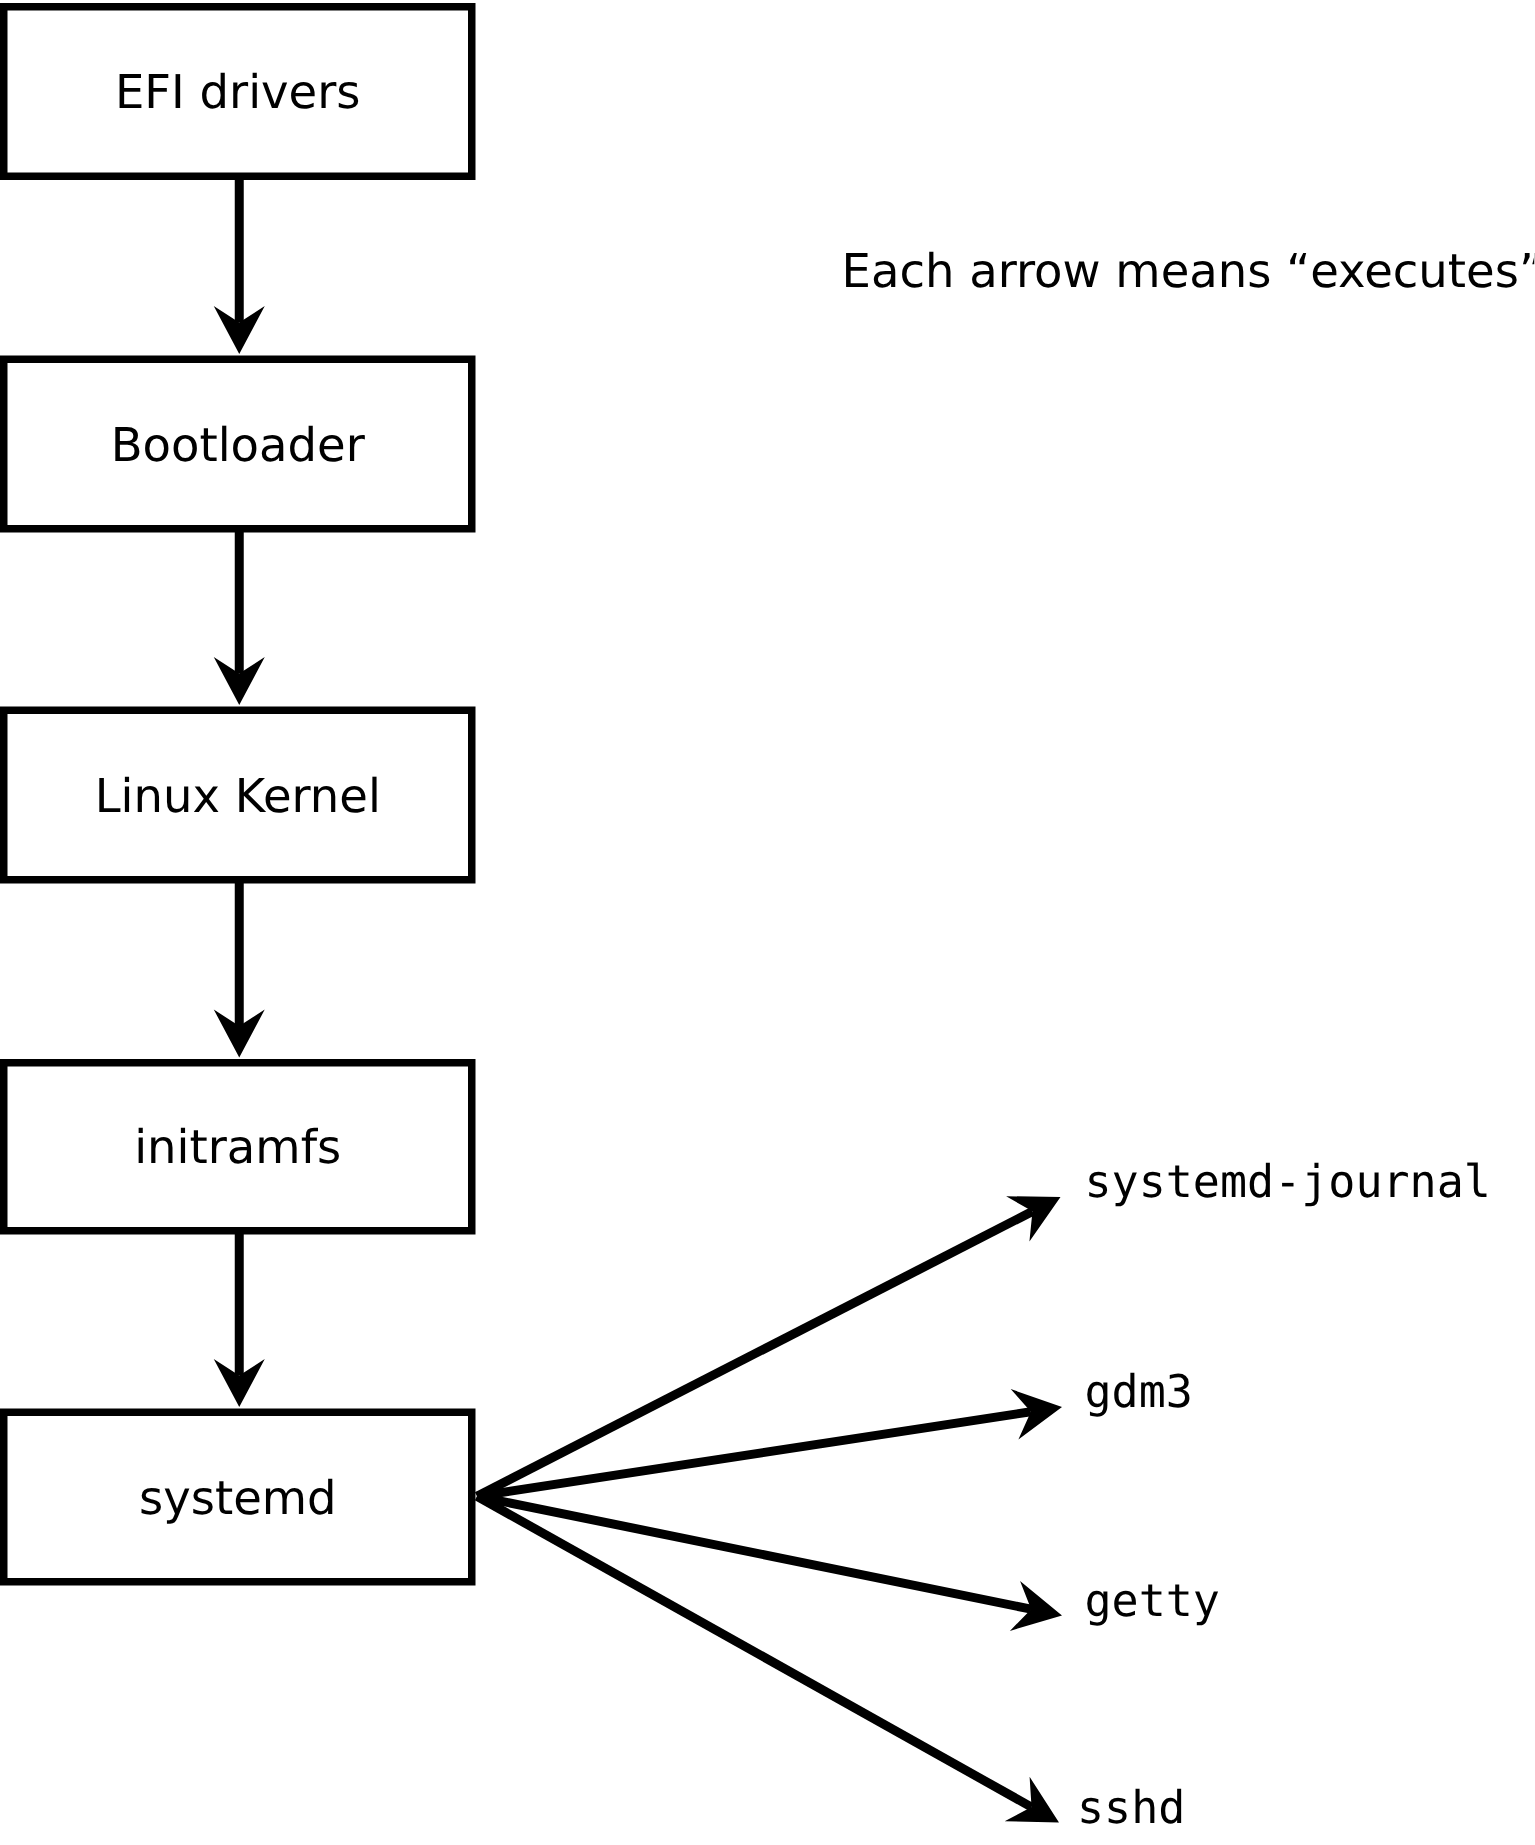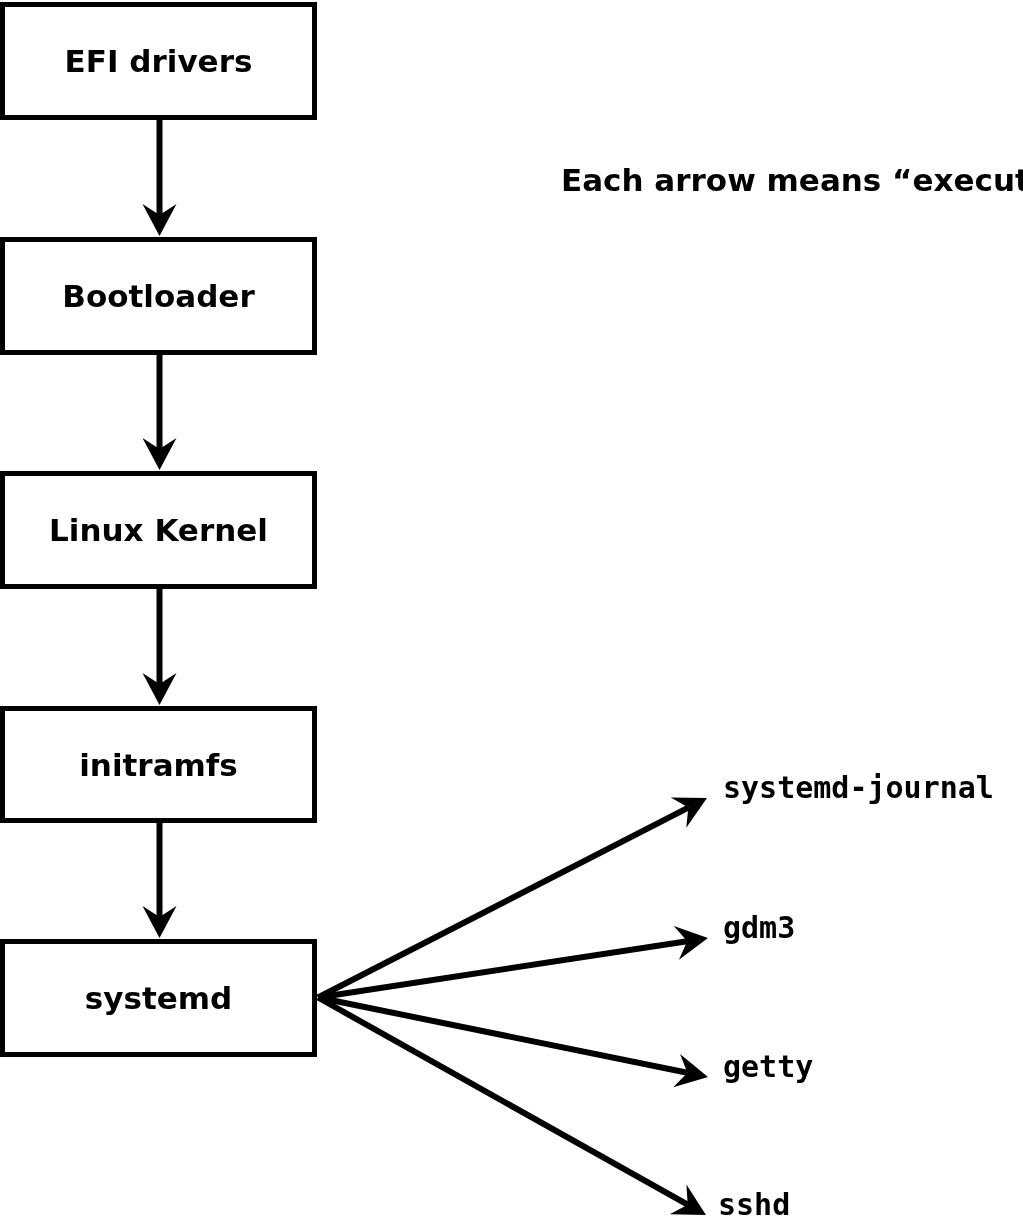--- a/index.html
+++ b/index.html
@@ -6,21 +6,20 @@
     margin: 0;
     padding: 0;
     background: #ffffff;
   }
   #stage {
     position: relative;
     width: 1023px;
     height: 1230px;
     background: #ffffff;
     overflow: hidden;
-    font-weight: bold;
   }
   svg { display: block; }
   text.sans {
     font-family: "DejaVu Sans", "Liberation Sans", sans-serif;
     fill: #000000;
   }
   text.mono {
     font-family: "DejaVu Sans Mono", "Liberation Mono", monospace;
     fill: #000000;
   }

